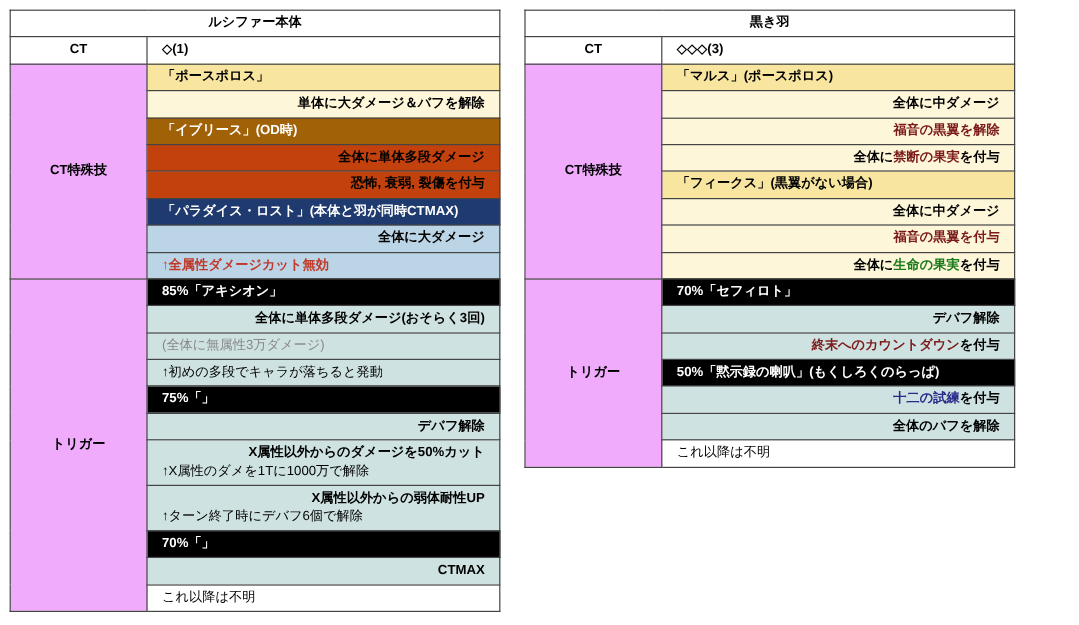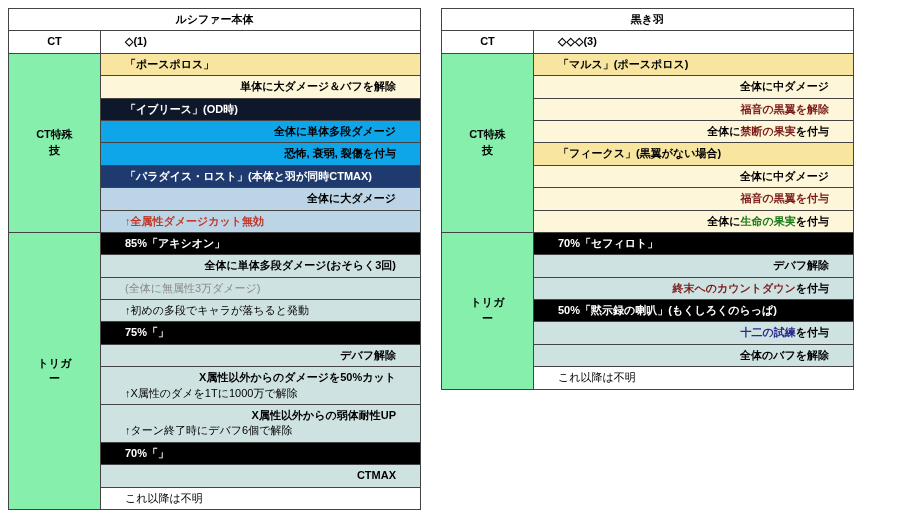--- a/index.html
+++ b/index.html
@@ -13,37 +13,37 @@
     display: flex;
     gap: 20px;
     align-items: flex-start;
   }
   .table {
     border-collapse: collapse;
     table-layout: fixed;
   }
   .table td, .table th {
     border: 1px solid #444;
-    padding: 3px 24px;
+    padding: 3px 12px;
     vertical-align: middle;
     line-height: 1.4;
   }
-  .col-label { width: 92px; text-align: center; font-weight: bold; background: #86efac; }
-  .col-content { width: 320px; }
+  .col-label { width: 114px; text-align: center; font-weight: bold; background: #f0abfc; }
+  .col-content { width: 294px; }
   .title-row th {
     text-align: center;
     font-weight: bold;
     background: #fff;
   }
   .ct-row td { background: #fff; font-weight: bold; }
   .ct-label { text-align: center; }
   .row-yellow { background: #f8e6a0; font-weight: bold; }
   .row-cream { background: #fdf6d8; }
-  .row-darkred { background: #0f172a; color: #fff; font-weight: bold; }
-  .row-ltorange { background: #0ea5e9; }
+  .row-darkred { background: #a16207; color: #fff; font-weight: bold; }
+  .row-ltorange { background: #c2410c; }
   .row-navy { background: #1f3a6e; color: #fff; font-weight: bold; }
   .row-ltblue { background: #bcd5e6; }
   .row-tealhdr { background: #000000; color: #fff; font-weight: bold; margin-top: 21px; }
   .row-ltteal { background: #cfe2e2; }
   .row-plain { background: #fff; }
   .txt-red { color: #c0392b; font-weight: bold; }
   .txt-darkred { color: #7b1a1a; }
   .txt-gray { color: #888; }
   .txt-green { color: #1a7a1a; }
   .txt-navy { color: #2a2a8a; }

